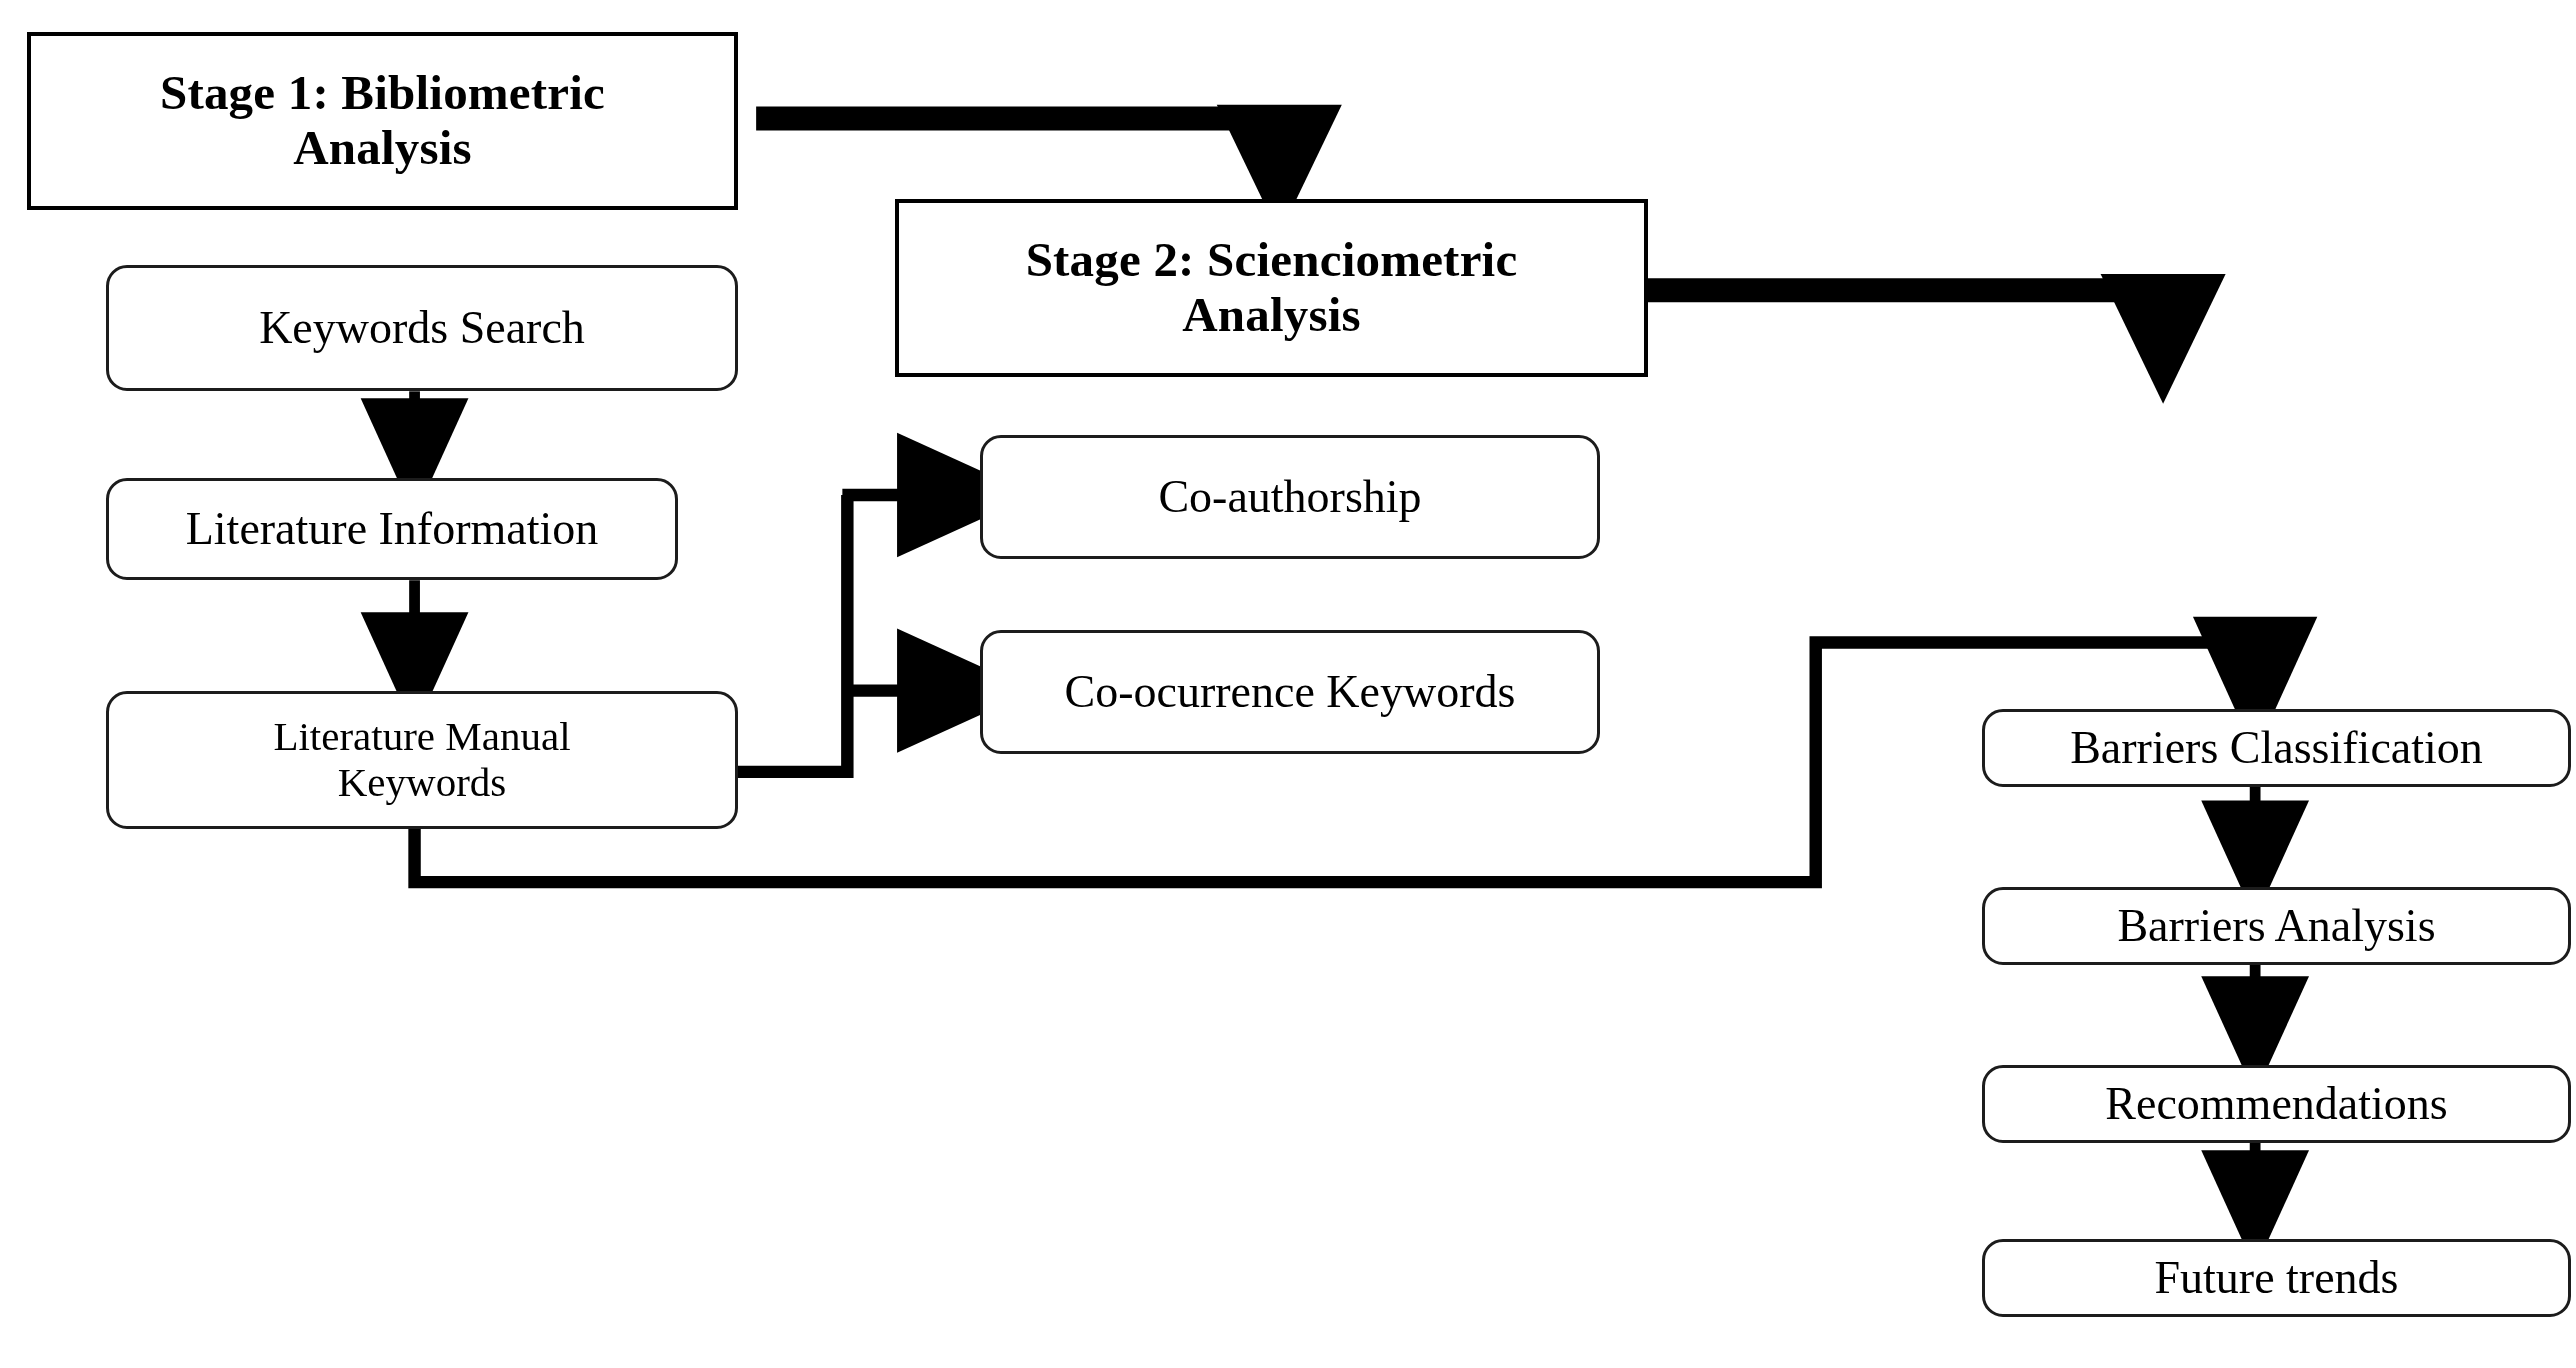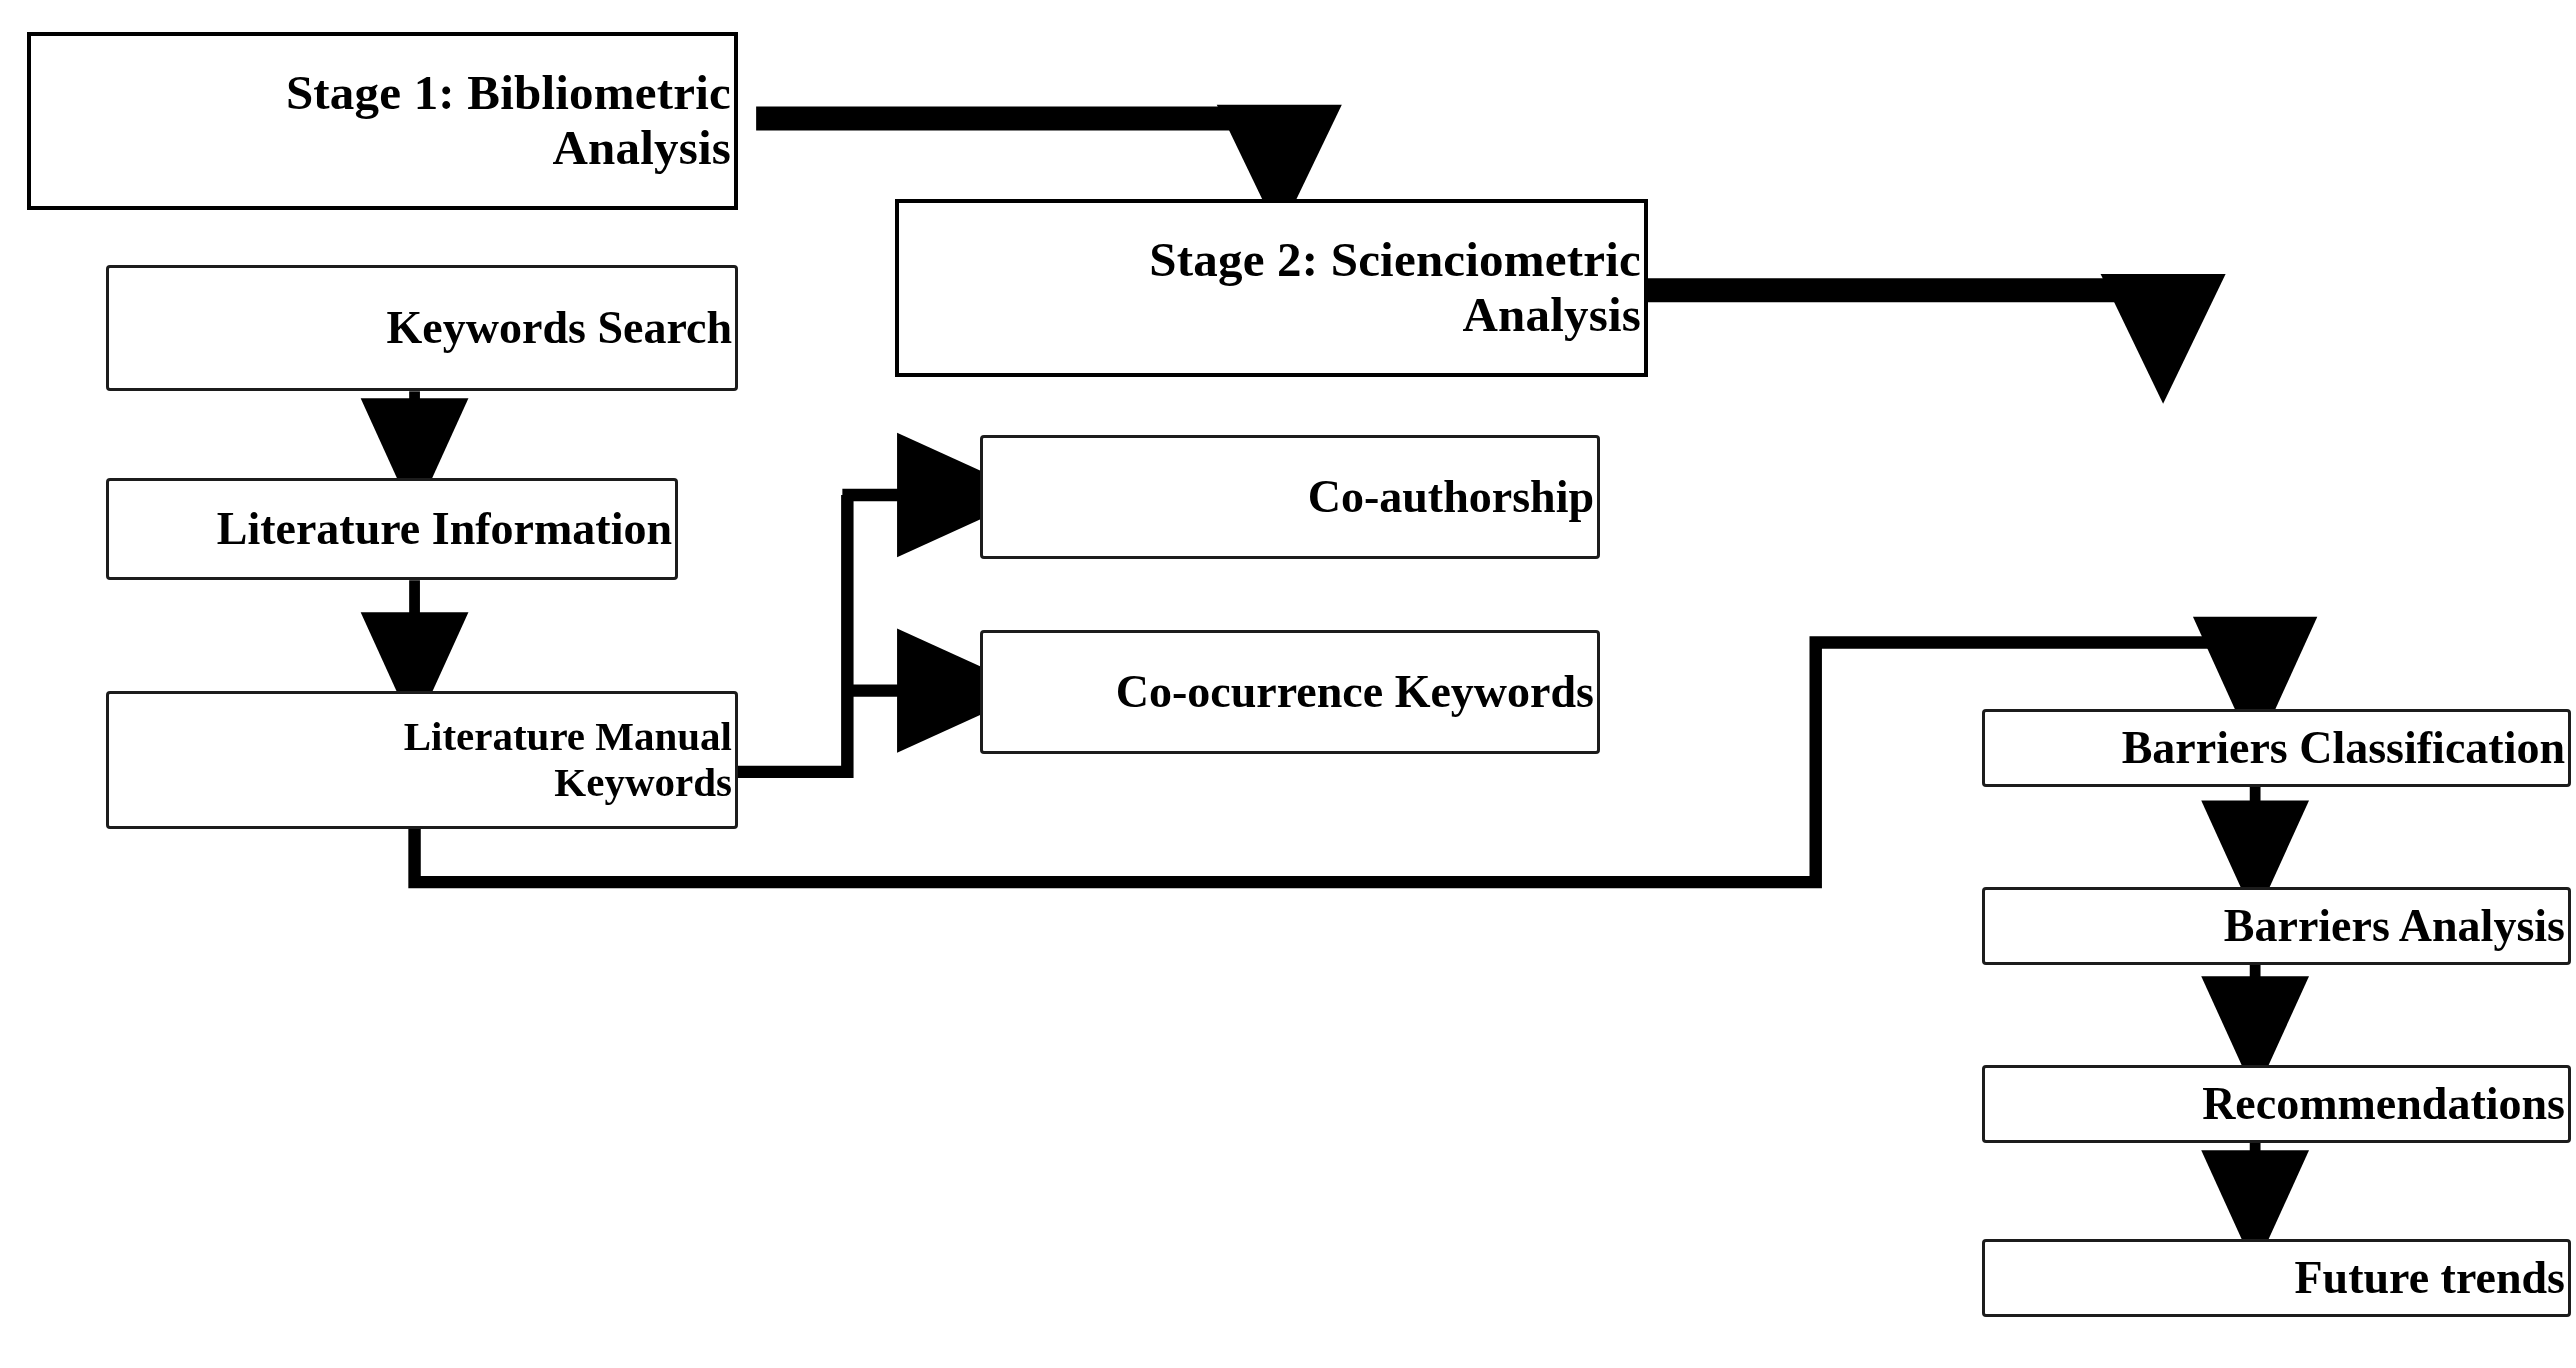--- a/index.html
+++ b/index.html
@@ -27,26 +27,26 @@
   
   .stage-box{
     border:4.1px solid #000;
     font-weight:bold;
     font-size:49px;
     letter-spacing:0.2px;
   }
   
   .proc-box{
     border:3.3px solid #1c1c1c;
-    border-radius:4px;
-    font-weight:bold;
+    border-radius:21px;
+    font-weight:normal;
     font-size:46px;
   }
   .proc-box.two-line{ font-size:41px; }
-  .label{ display:block; width:100%; padding:0 3px;text-align:right; }
+  .label{ display:block; width:100%; padding:0 3px; }
 </style>
 </head>
 <body>
 
 <div id="stage">
 
   <svg id="wires" viewBox="0 0 3107 1650">
     <defs>
       <marker id="arrThin" markerWidth="14" markerHeight="14" refX="6.2" refY="7" orient="auto" markerUnits="strokeWidth">
         <path d="M1,2 L12,7 L1,12 z" fill="#000"></path>

